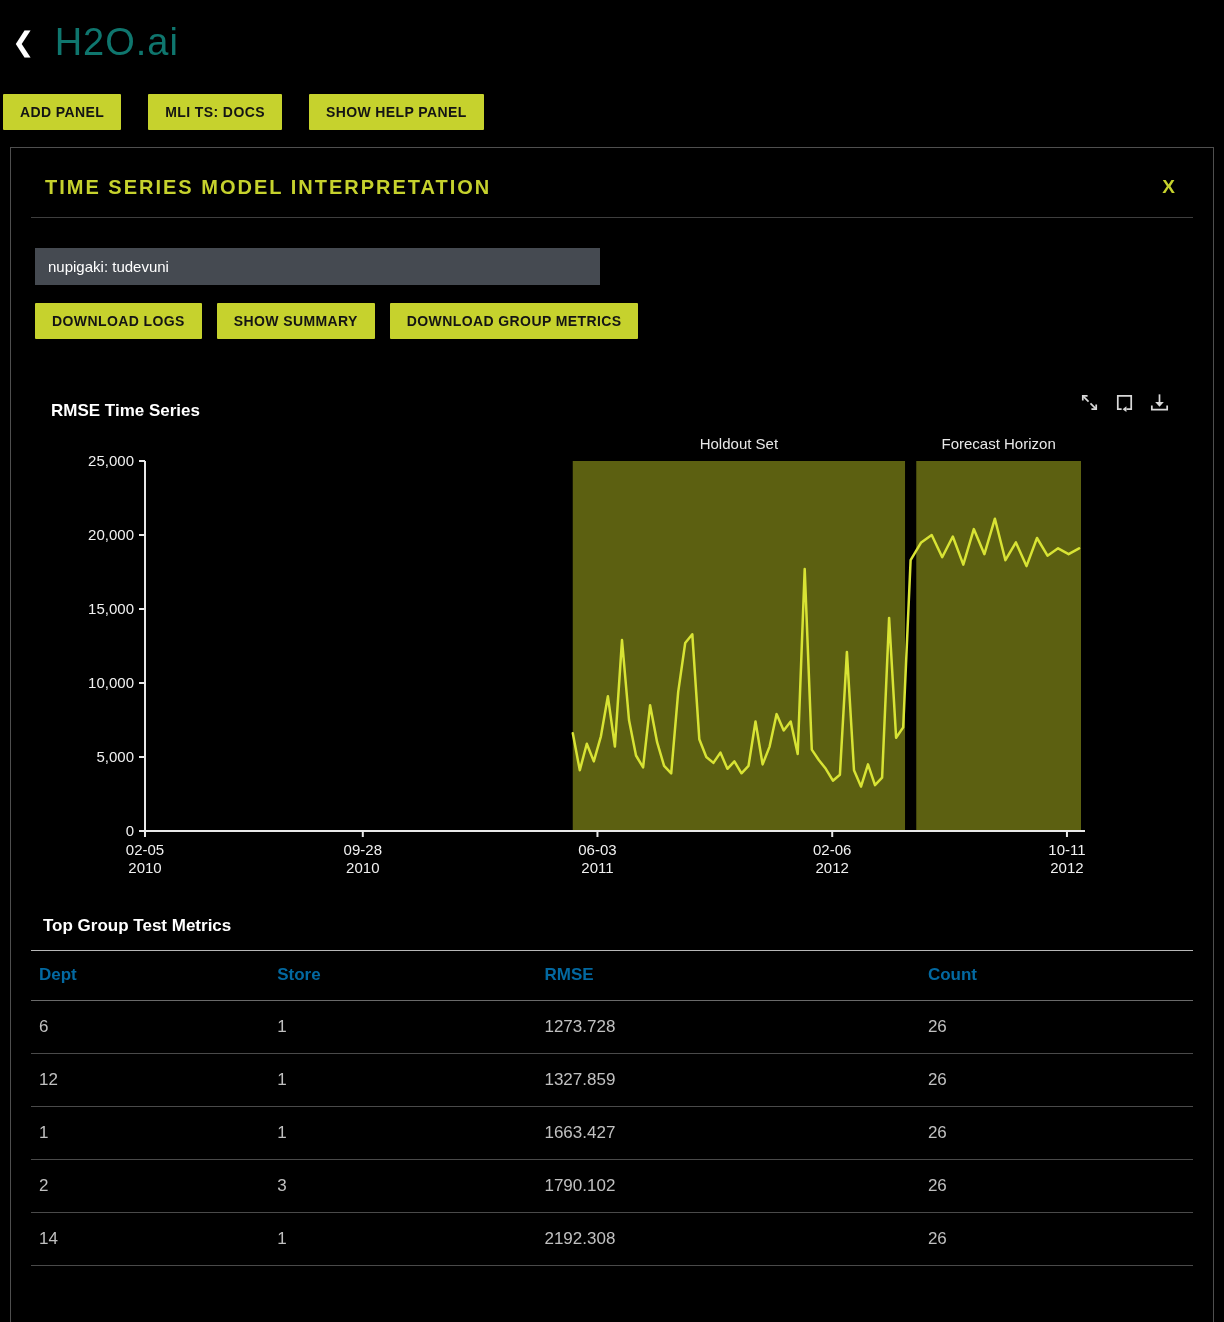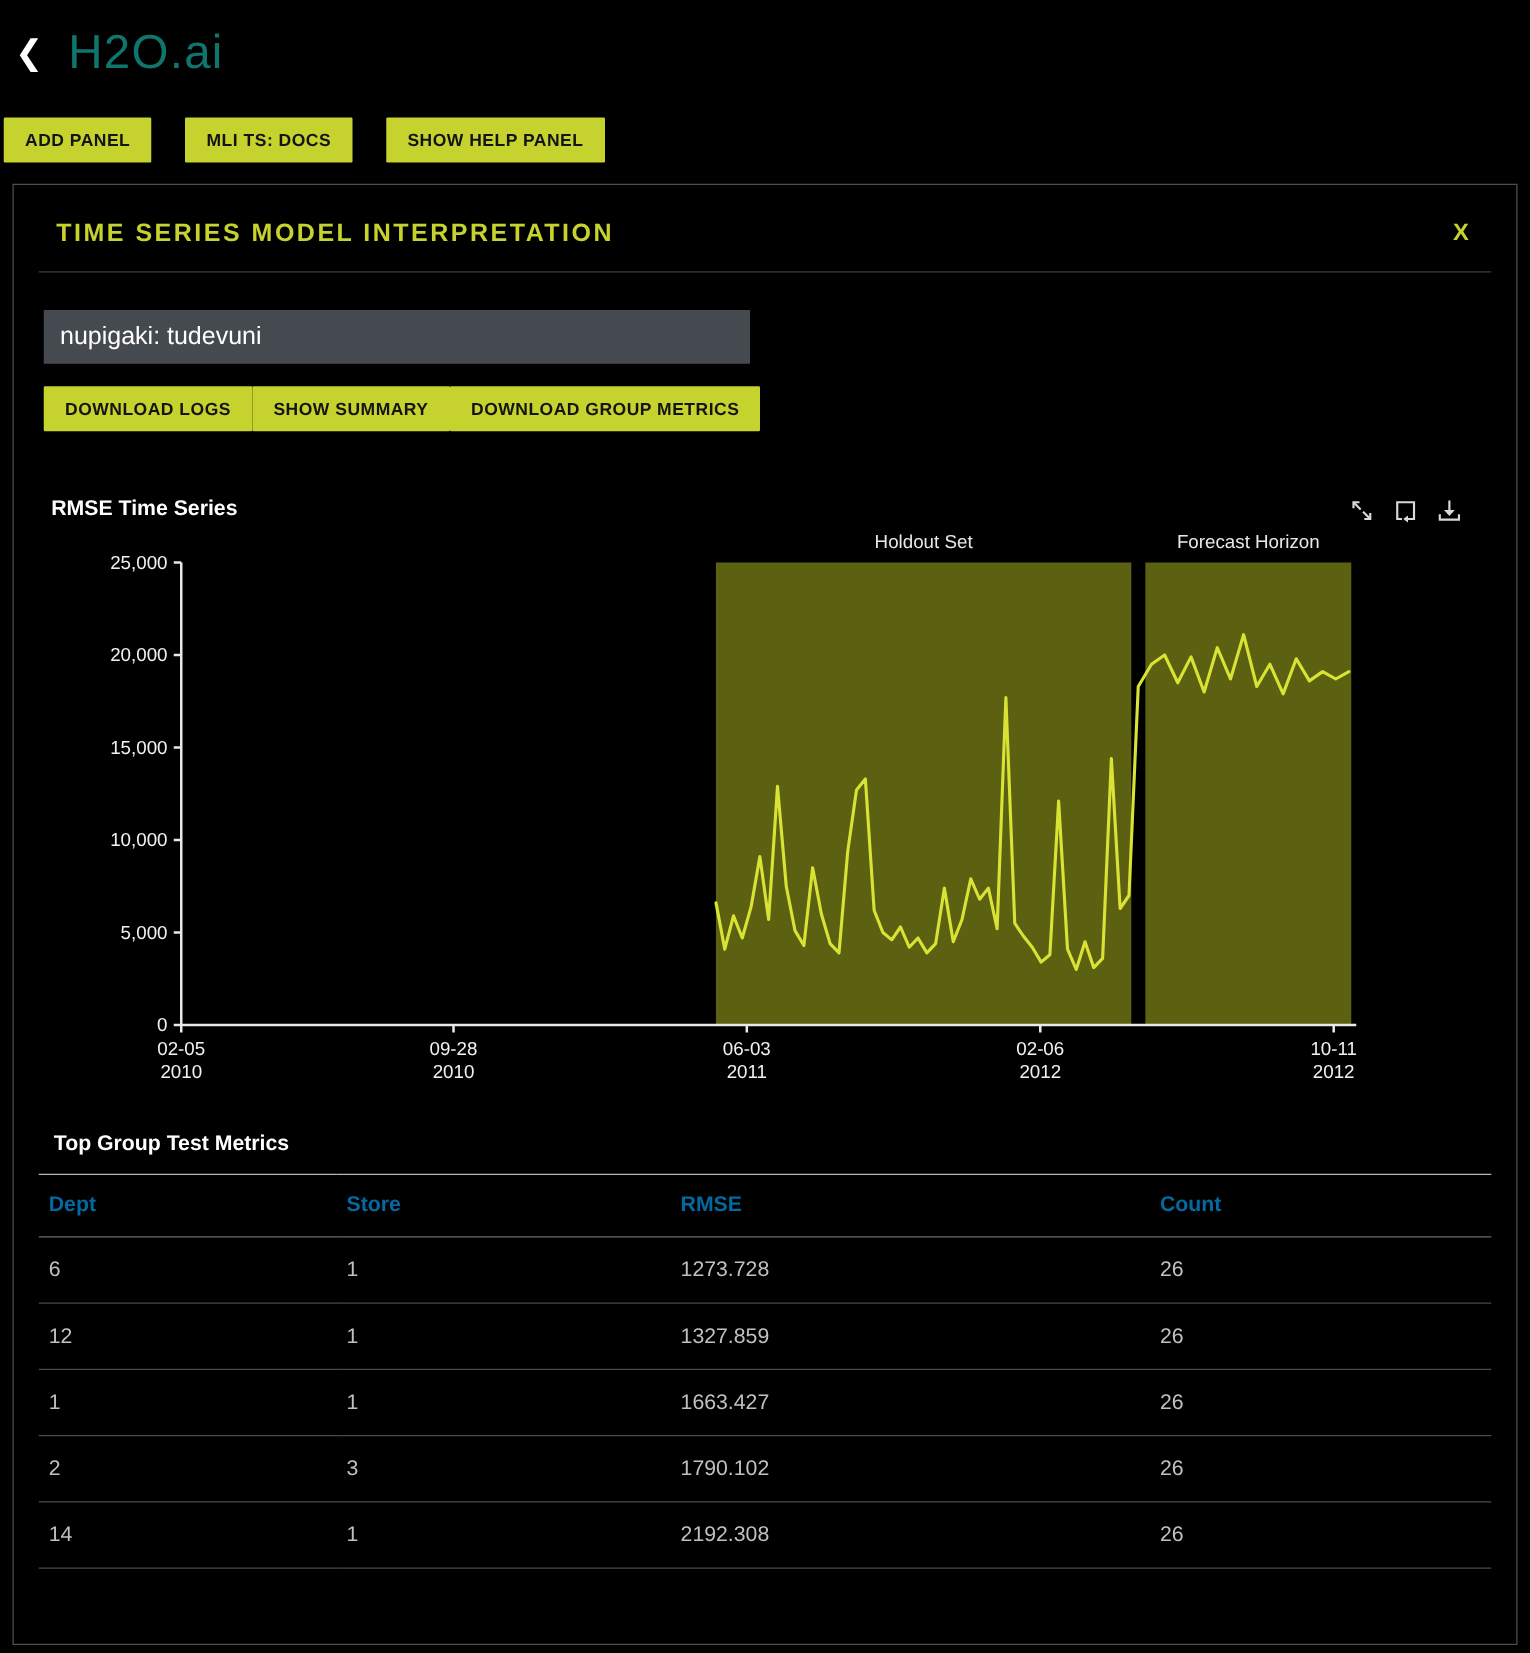--- a/index.html
+++ b/index.html
@@ -30,26 +30,26 @@
   .panel-head{
     display:flex;justify-content:space-between;align-items:center;
     border-bottom:1px solid #3e3e3e;padding:8px 12px 18px 14px;
   }
   .panel-title{color:var(--accent);font-size:20px;font-weight:bold;letter-spacing:2px;margin:0;}
   .close-btn{background:none;border:none;color:var(--accent);font-size:19px;font-weight:bold;cursor:pointer;padding:0 6px;}
 
   input.search{
     display:block;margin:30px 0 0 4px;width:565px;
     background:#454a51;border:none;outline:none;
-    color:#fff;font-size:20px;padding:10px 13px;font-family:inherit;
-  }
-  .panel-buttons{display:flex;margin:18px 0 0 4px;}
+    color:#fff;font-size:15px;padding:10px 13px;font-family:inherit;
+  }
+  .panel-buttons{display:flex;gap:15px;margin:18px 0 0 4px;}
 
   .chart-head{display:flex;justify-content:space-between;align-items:flex-start;margin:52px 22px 0 10px;}
-  .chart-title{font-size:17px;font-weight:bold;margin:0;}
+  .chart-title{font-size:17px;font-weight:bold;margin:10px;}
   .modebar{display:flex;gap:12px;}
   .mb-icon{cursor:pointer;display:block;}
   .mb-icon svg{display:block;}
 
   #chart-svg{display:block;margin-top:0px;}
 
   .section-title{font-size:17px;font-weight:bold;margin:40px 0 14px 12px;}
   table.metrics{width:100%;border-collapse:collapse;table-layout:fixed;}
   table.metrics th{
     text-align:left;color:#0369a1;font-size:17px;font-weight:bold;

